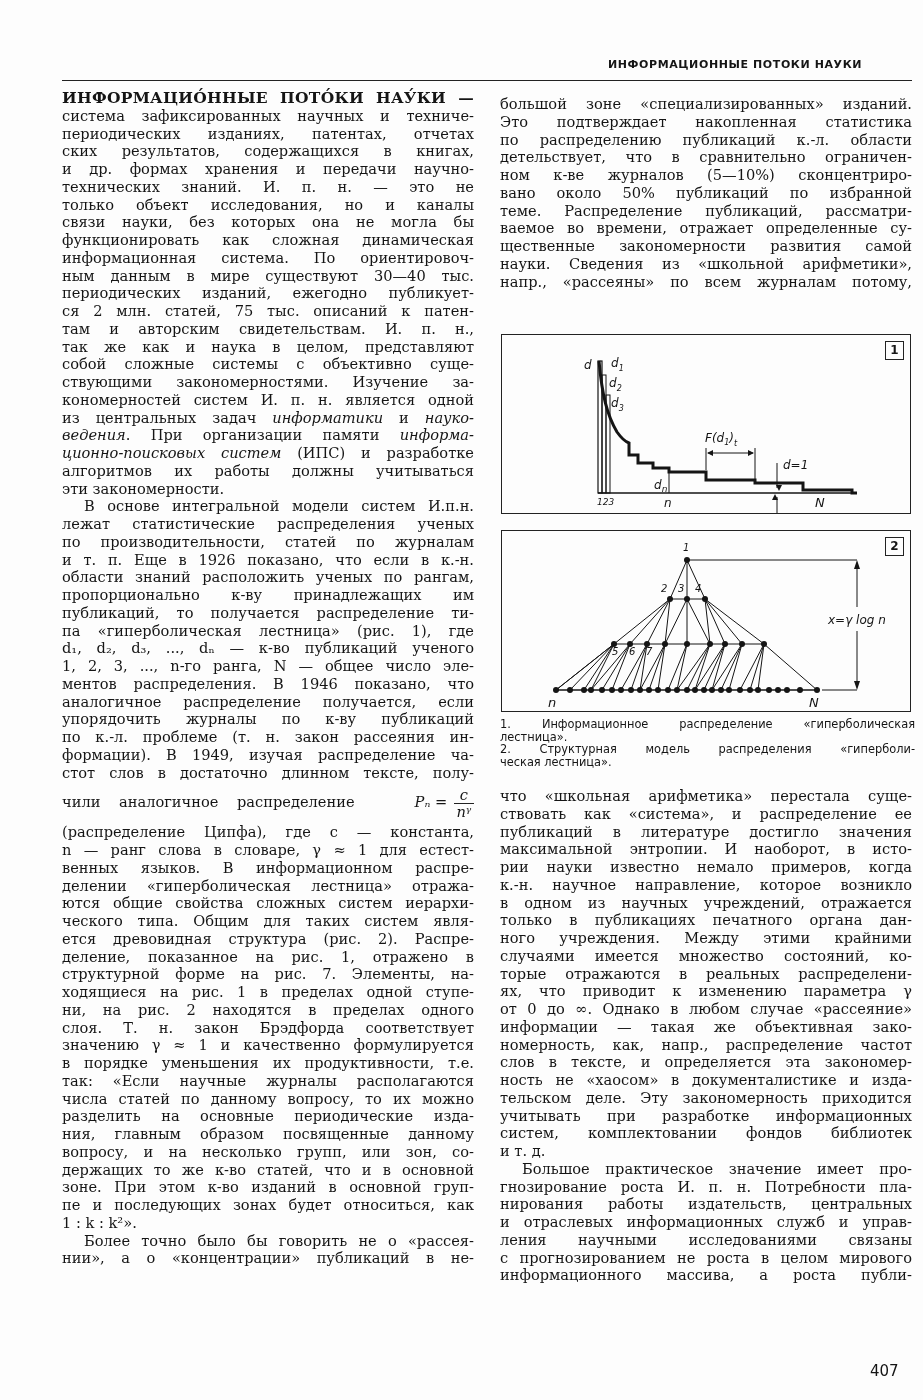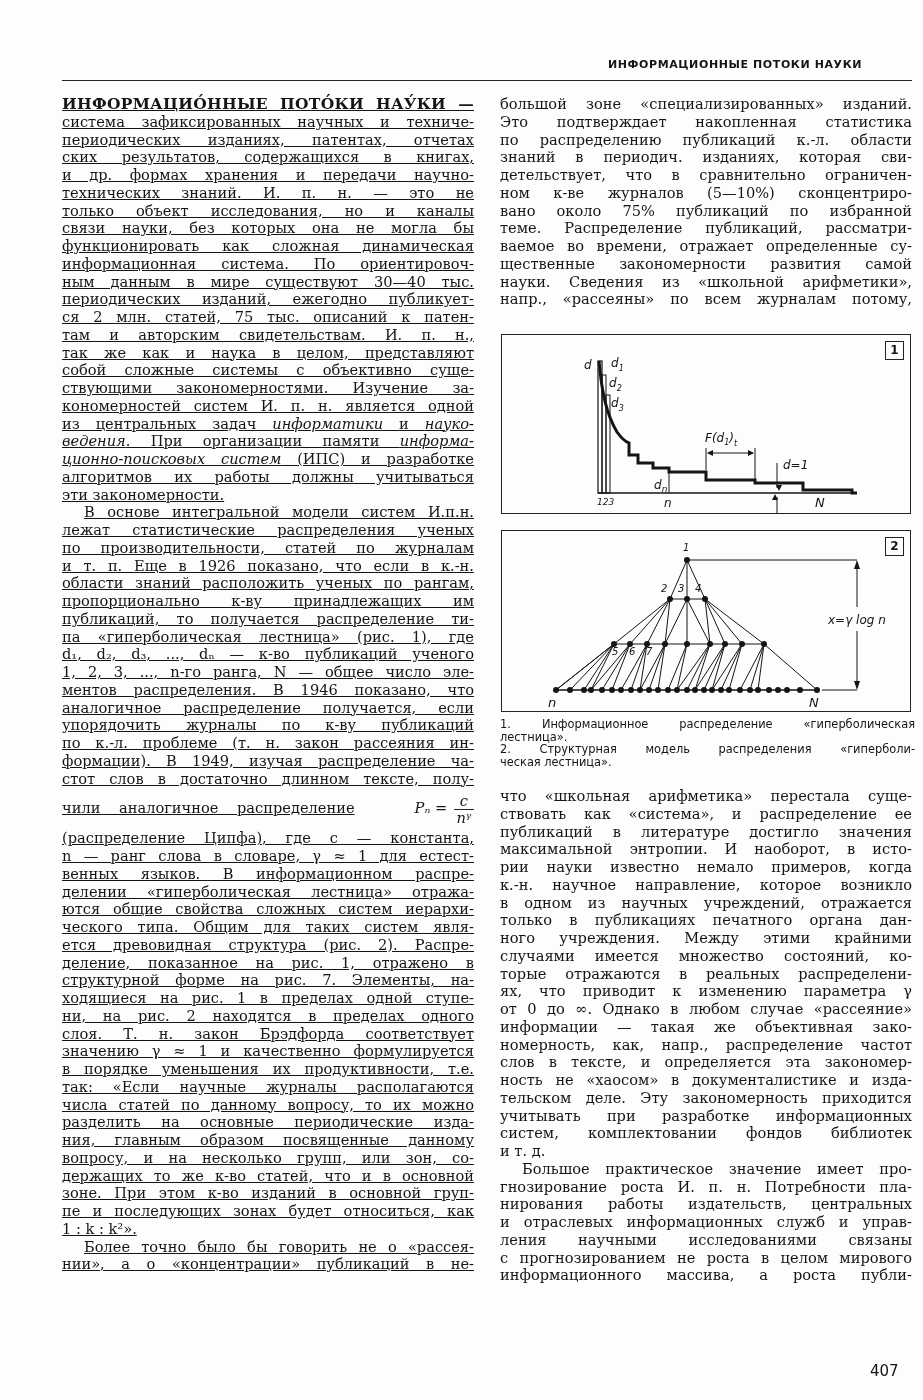--- a/index.html
+++ b/index.html
@@ -6,21 +6,21 @@
   body {
     width: 923px; height: 1400px; background: #fdfdfd; position: relative; overflow: hidden;
     font-family: "DejaVu Serif", "Liberation Serif", serif; color: #151515;
   }
   .running-head {
     position: absolute; left: 580px; top: 58px; width: 310px; text-align: center;
     font-family: "DejaVu Sans", sans-serif; font-weight: bold; font-size: 11px; letter-spacing: 0.6px;
   }
   .head-rule { position: absolute; left: 62px; top: 80px; width: 850px; height: 0; border-top: 1.6px solid #222; }
   .col { position: absolute; font-size: 14.6px; line-height: 17.7px; }
-  .col-left { left: 62px; top: 95px; width: 412px; text-decoration: underline; }
+  .col-left { left: 62px; top: 89px; width: 412px; }
   .col-right { left: 500px; top: 95px; width: 412px; }
   .col-right2 { left: 500px; top: 787px; width: 412px; }
   .ln { display: block; white-space: nowrap; text-align: justify; text-align-last: justify; height: 17.75px; overflow: visible; }
   .ln.last { text-align-last: left; }
   .ln.indent { padding-left: 22px; }
   .entry-title { font-weight: bold; font-size: 15.5px; letter-spacing: 0.3px; }
   i { font-style: italic; }
   .formula-line { height: 42px; line-height: 42px; position: relative; }
   .frac { display: inline-block; vertical-align: middle; text-align: center; font-style: italic; line-height: 16px; margin-left: 2px; }
   .frac .num { display: block; border-bottom: 1px solid #222; padding: 0 6px; }
@@ -124,24 +124,23 @@
   <div>
     <span class="ln indent">Более точно было бы говорить не о «рассея-</span>
     <span class="ln">нии», а о «концентрации» публикаций в не-</span>
   </div>
 </div>
 
 <div class="col col-right">
   <span class="ln">большой зоне «специализированных» изданий.</span>
   <span class="ln">Это подтверждает накопленная статистика</span>
   <span class="ln">по распределению публикаций к.-л. области</span>
-  <span class="ln">знаний в периодич. изданиях, которая сви-</span>
   <span class="ln">детельствует, что в сравнительно ограничен-</span>
   <span class="ln">ном к-ве журналов (5—10%) сконцентриро-</span>
-  <span class="ln">вано около 75% публикаций по избранной</span>
+  <span class="ln">вано около 50% публикаций по избранной</span>
   <span class="ln">теме. Распределение публикаций, рассматри-</span>
   <span class="ln">ваемое во времени, отражает определенные су-</span>
   <span class="ln">щественные закономерности развития самой</span>
   <span class="ln">науки. Сведения из «школьной арифметики»,</span>
   <span class="ln">напр., «рассеяны» по всем журналам потому,</span>
 </div>
 
 <div class="fig-box fig1">
   <div class="fig-num">1</div>
   <svg width="408" height="178">

